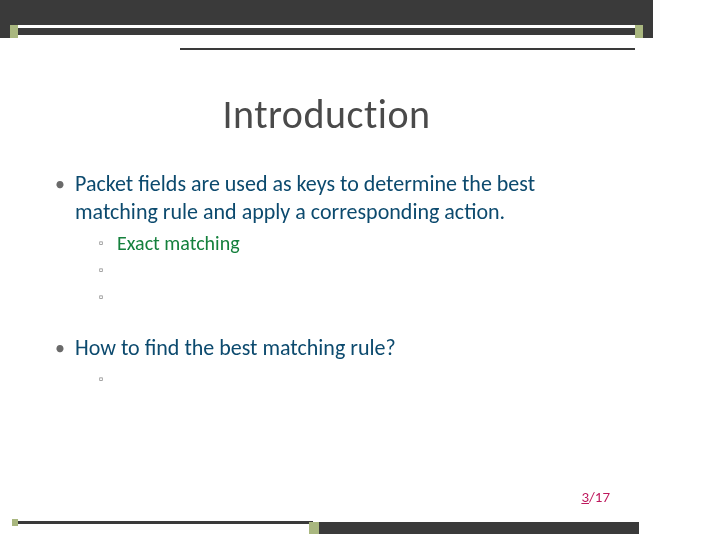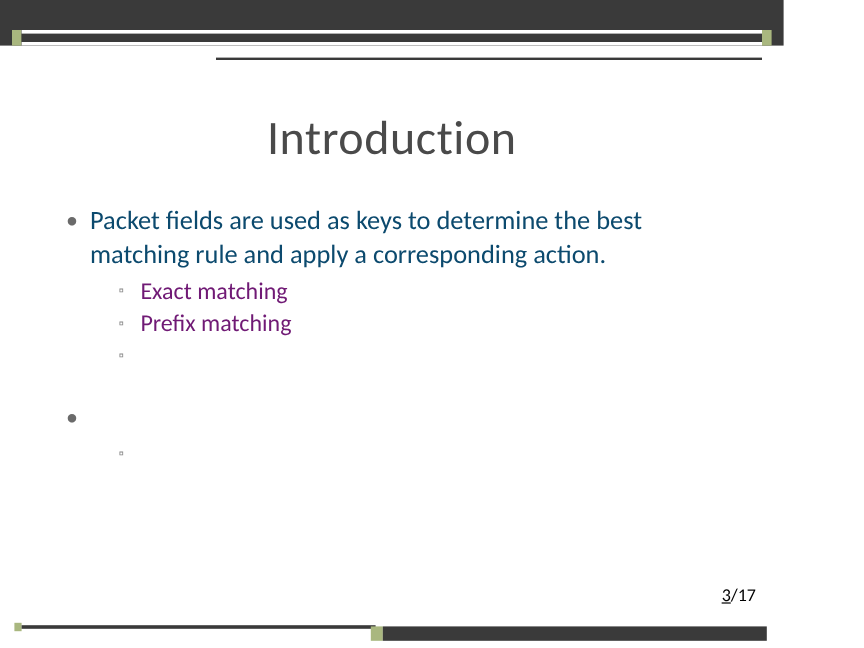--- a/index.html
+++ b/index.html
@@ -16,23 +16,23 @@
   .title { position: absolute; top: 90px; left: 0; right: 0; text-align: center; font-size: 40px; font-weight: 400; color: #4a4a4a; letter-spacing: 0.5px; }
 
   .content { position: absolute; top: 170px; left: 55px; right: 55px; }
   .bullet1 { margin-bottom: 6px; }
   .bullet1-row { display: flex; align-items: flex-start; }
   .b1-dot { width: 20px; flex: 0 0 20px; font-size: 20px; line-height: 28px; color: #6a6a6a; }
   .b1-text { font-size: 22px; line-height: 28px; color: #0c4a6e; }
   .sublist { margin: 4px 0 24px 44px; }
   .bullet2-row { display: flex; align-items: flex-start; margin-bottom: 1px; }
   .b2-mark { width: 18px; flex: 0 0 18px; font-size: 12px; line-height: 26px; color: #8a8a8a; }
-  .b2-text { font-size: 20px; line-height: 26px; color: #701a75; }
+  .b2-text { font-size: 20px; line-height: 26px; color: #15803d; }
 
-  .pagenum { position: absolute; bottom: 34px; right: 23px; font-size: 15px; color: #000000; }
+  .pagenum { position: absolute; bottom: 34px; right: 43px; font-size: 15px; color: #be185d; }
   .pagenum .cur { text-decoration: underline; }
 
   
   .bot-line { position: absolute; bottom: 16px; left: 18px; right: 340px; height: 3px; background: #3a3a3a; }
   .bot-light { position: absolute; bottom: 14px; left: 12px; width: 6px; height: 7px; background: #a9b77f; }
   .bot-block { position: absolute; bottom: 6px; right: 14px; width: 320px; height: 12px; background: #3a3a3a; }
   .bot-block-light { position: absolute; bottom: 6px; right: 334px; width: 10px; height: 12px; background: #a9b77f; }
 </style>
 </head>
 <body>
@@ -52,31 +52,31 @@
         <div class="b1-dot">•</div>
         <div class="b1-text">Packet fields are used as keys to determine the best matching rule and apply a corresponding action.</div>
       </div>
       <div class="sublist">
         <div class="bullet2-row">
           <div class="b2-mark">▫</div>
           <div class="b2-text">Exact matching</div>
         </div>
         <div class="bullet2-row">
           <div class="b2-mark">▫</div>
-          <div class="b2-text">Prefix matching</div>
         </div>
         <div class="bullet2-row">
           <div class="b2-mark">▫</div>
         </div>
       </div>
     </div>
 
     <div class="bullet1">
       <div class="bullet1-row">
         <div class="b1-dot">•</div>
+        <div class="b1-text">How to find the best matching rule?</div>
       </div>
       <div class="sublist">
         <div class="bullet2-row">
           <div class="b2-mark">▫</div>
         </div>
       </div>
     </div>
   </div>
 
   <div class="pagenum">

